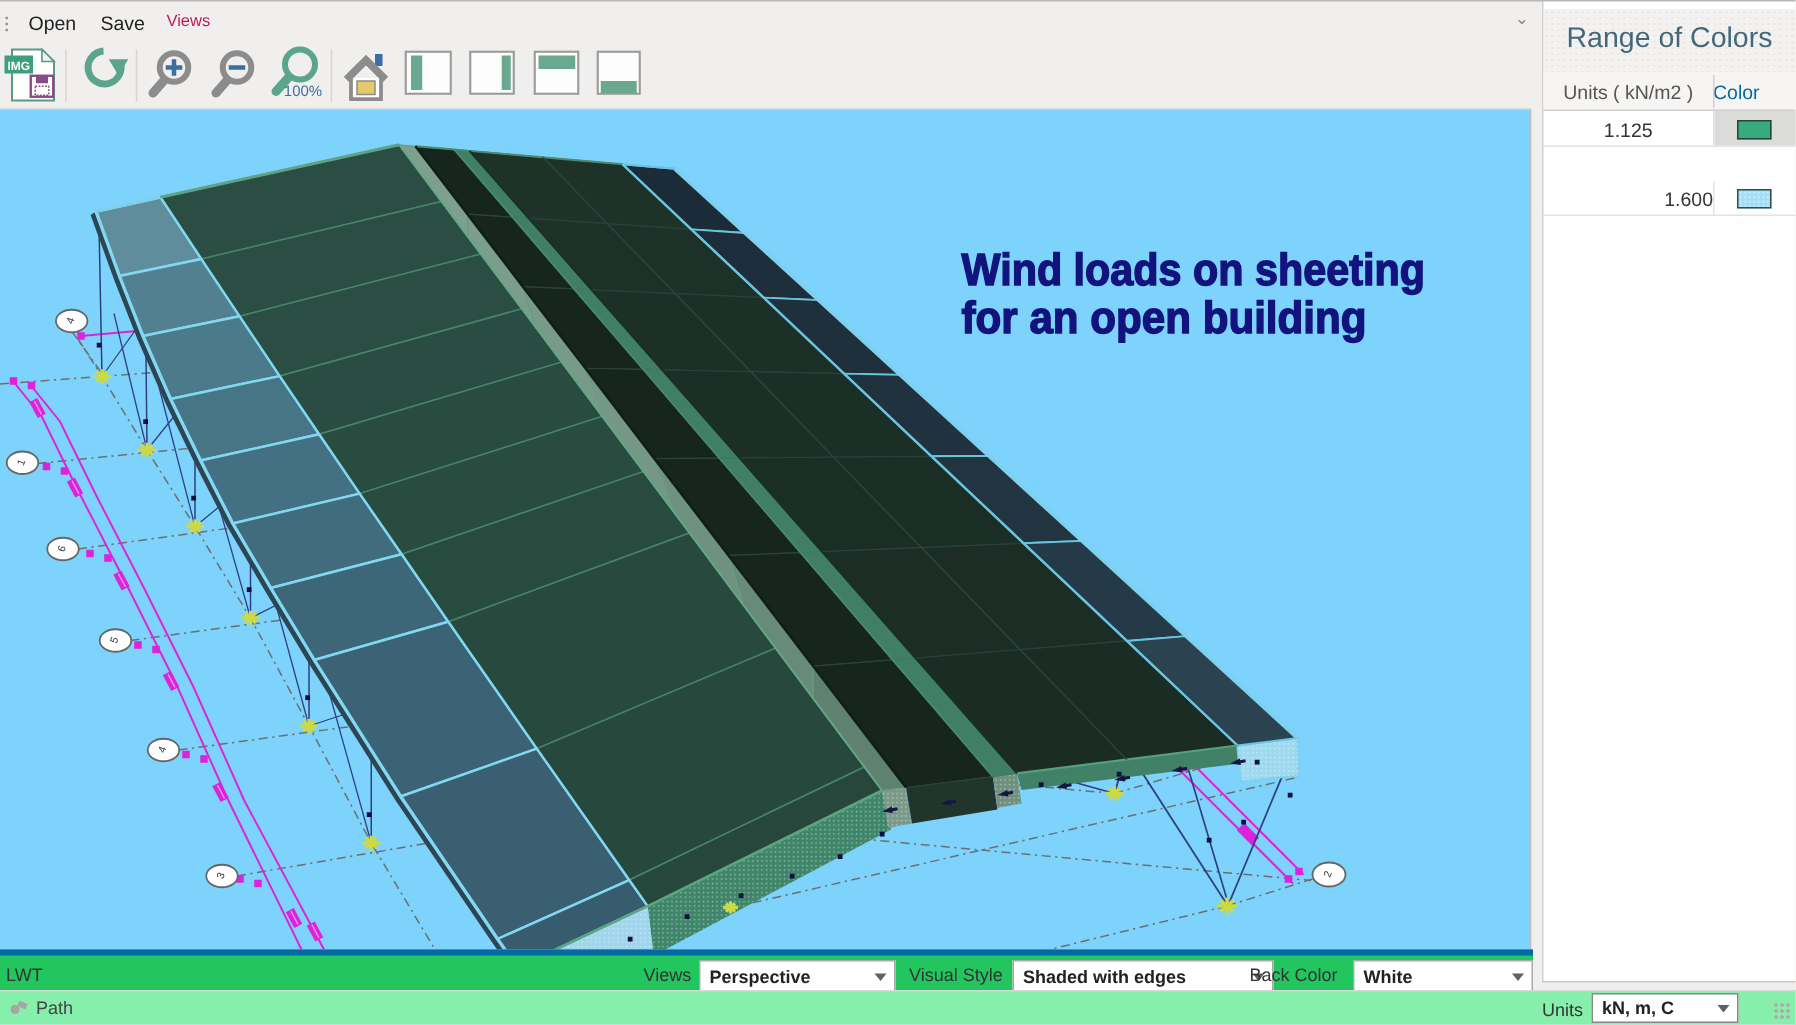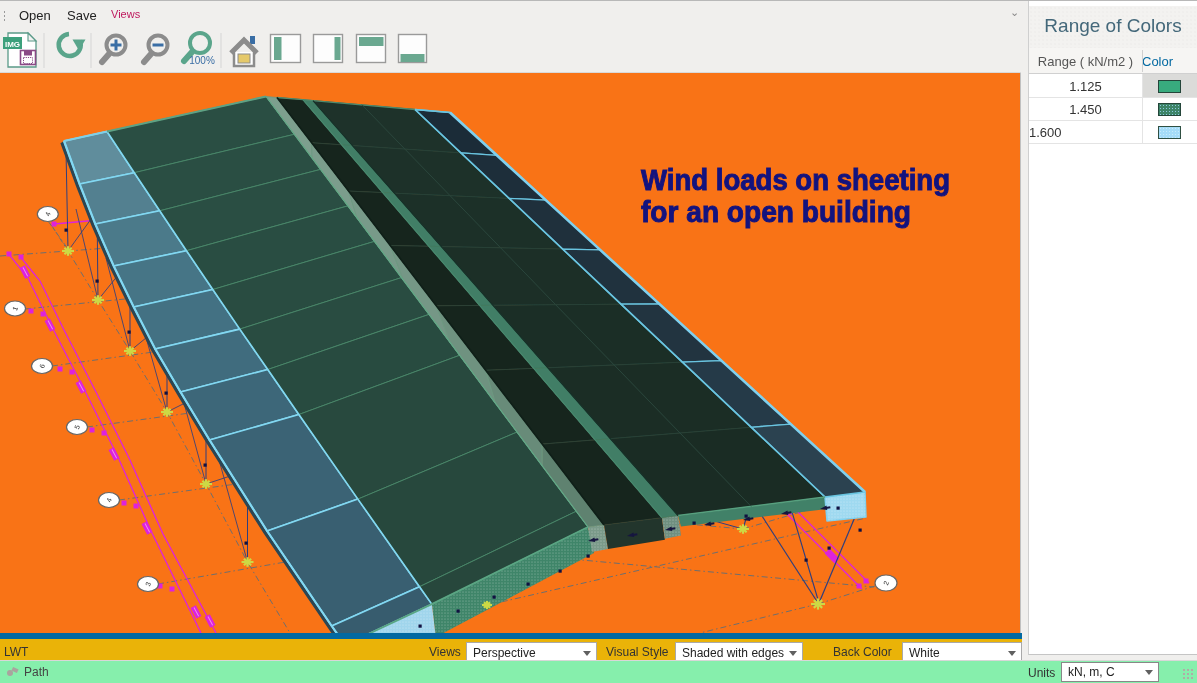--- a/index.html
+++ b/index.html
@@ -1,17 +1,17 @@
 <!DOCTYPE html>
 <html><head><meta charset="utf-8">
 <style>
 * { margin:0; padding:0; box-sizing:border-box; }
 html,body { width:1197px; height:683px; overflow:hidden; font-family:"Liberation Sans",sans-serif; background:#f0efed; }
 .abs { position:absolute; }
-.dd { position:absolute; background:#fff; border:1px solid #a9a9a9; height:21px; font-size:12px; color:#222; }
+.dd { position:absolute; background:#fff; border:1px solid #a9a9a9; height:21px; font-size:12px; color:#222;font-weight:bold; }
 .dd .tx { position:absolute; left:6px; top:3px; white-space:nowrap; }
 .dd .ar { position:absolute; right:5px; top:8px; width:0; height:0; border-left:4px solid transparent; border-right:4px solid transparent; border-top:5px solid #606060; }
 .lbl { position:absolute; font-size:12px; color:#333; white-space:nowrap;text-align:center; }
 </style></head>
 <body>
 <div class="abs" style="left:0;top:0;width:1197px;height:1px;background:#b8b8b8;z-index:50"></div>
 
 <div class="abs" style="left:0;top:0;width:1021px;height:28px;background:#f0efed">
   <div class="abs" style="left:3px;top:10px;width:3px;height:12px;background-image:radial-gradient(circle,#9a9a9a 38%,transparent 44%);background-size:3px 4px;"></div>
   <span class="lbl" style="left:19px;top:8px;font-size:13px;color:#222">Open</span>
@@ -74,21 +74,21 @@
   </g>
   <g fill="#6aa890">
     <rect x="274" y="9" width="7.5" height="23"></rect>
     <rect x="334.5" y="9" width="6" height="23"></rect>
     <rect x="359" y="9" width="24.5" height="9"></rect>
     <rect x="400.5" y="26" width="24" height="8"></rect>
   </g>
 </svg>
 <div class="abs" style="left:0;top:72px;width:1021px;height:1px;background:#d9d9d9"></div>
 
-<div class="abs" style="left:0;top:73px;width:1021px;height:560px;background:#f97316;border-right:1px solid #c0c0c0">
+<div class="abs" style="left:0;top:73px;width:1021px;height:560px;background:#7dd3fc;border-right:1px solid #c0c0c0">
 <svg width="1021" height="560" viewBox="0 73 1021 560">
 <defs>
         <pattern id="dots" width="3" height="3" patternUnits="userSpaceOnUse">
           <circle cx="1" cy="1" r="0.55" fill="#ffffff" fill-opacity="0.45"></circle>
         </pattern>
       </defs>
 <polyline points="0.0,256.0 135.0,246.0" fill="none" stroke="#6e6e6e" stroke-width="1" stroke-dasharray="6 3 1.5 3"></polyline>
 <polyline points="25.0,309.0 165.0,295.0" fill="none" stroke="#6e6e6e" stroke-width="1" stroke-dasharray="6 3 1.5 3"></polyline>
 <polyline points="52.0,366.0 197.0,346.0" fill="none" stroke="#6e6e6e" stroke-width="1" stroke-dasharray="6 3 1.5 3"></polyline>
 <polyline points="87.0,427.0 234.0,407.0" fill="none" stroke="#6e6e6e" stroke-width="1" stroke-dasharray="6 3 1.5 3"></polyline>
@@ -380,51 +380,46 @@
 <text x="641" y="222" font-size="30" font-weight="bold" fill="#13137e" stroke="#13137e" stroke-width="1" font-family="Liberation Sans" textLength="270" lengthAdjust="spacingAndGlyphs">for an open building</text>
 </svg>
 </div>
 
 <div class="abs" style="left:1021px;top:0;width:7px;height:660px;background:#f0efed"></div>
 <div class="abs" style="left:1028px;top:0;width:169px;height:655px;background:#ffffff;border-left:1px solid #cfcfcf;border-bottom:1px solid #c5c5c5">
   <div class="abs" style="left:0;top:6px;width:168px;height:42px;background:#f3f2f0;background-image:radial-gradient(circle,#e7e6e3 22%,transparent 26%);background-size:4px 4px;">
     <div style="font-size:19px;color:#44687a;text-align:center;margin-top:9px">Range of Colors</div>
   </div>
   <div class="abs" style="left:0;top:48px;width:168px;height:26px;background:#f6f5f3;border-bottom:1px solid #d0d0d0">
-    <span class="lbl" style="left:0;width:113px;top:6px;text-align:center;color:#555;font-size:13px">Range ( kN/m2 )</span>
+    <span class="lbl" style="left:0;width:113px;top:6px;text-align:center;color:#555;font-size:13px">Units ( kN/m2 )</span>
     <span class="lbl" style="left:113px;width:67px;top:6px;text-align:left;color:#0369a1;font-size:13px">Color</span>
     <div class="abs" style="left:113px;top:2px;width:1px;height:22px;background:#d0d0d0"></div>
   </div>
   <div class="abs" style="left:0;top:74px;width:168px;height:24px;border-bottom:1px solid #e4e4e4">
     <span class="lbl" style="left:0;width:113px;top:5px;text-align:center;color:#333;font-size:13px">1.125</span>
     <div class="abs" style="left:114px;top:0;width:54px;height:23px;background:#dbdbd9"></div>
     <div class="abs" style="left:129px;top:6px;width:23px;height:13px;background:#38ab7e;border:1.5px solid #24453a"></div>
     <div class="abs" style="left:113px;top:0;width:1px;height:24px;background:#e4e4e4"></div>
   </div>
-  <div class="abs" style="left:0;top:98px;width:168px;height:23px;border-bottom:1px solid #e4e4e4">
-    <span class="lbl" style="left:0;width:113px;top:4px;text-align:center;color:#333;font-size:13px">1.450</span>
-    <div class="abs" style="left:129px;top:5px;width:23px;height:13px;background:#3d8468;background-image:radial-gradient(circle,#8cc8de 30%,transparent 36%);background-size:3px 3px;border:1.5px solid #24453a"></div>
-    <div class="abs" style="left:113px;top:0;width:1px;height:23px;background:#e4e4e4"></div>
-  </div>
   <div class="abs" style="left:0;top:121px;width:168px;height:23px;border-bottom:1px solid #e4e4e4">
-    <span class="lbl" style="left:0;width:113px;top:4px;text-align:left;color:#333;font-size:13px">1.600</span>
+    <span class="lbl" style="left:0;width:113px;top:4px;text-align:right;color:#333;font-size:13px">1.600</span>
     <div class="abs" style="left:129px;top:5px;width:23px;height:13px;background:#a5dcf8;background-image:radial-gradient(circle,#c8ecfc 30%,transparent 36%);background-size:3px 3px;border:1.5px solid #2f4f42"></div>
     <div class="abs" style="left:113px;top:0;width:1px;height:23px;background:#e4e4e4"></div>
   </div>
 </div>
 
-<div class="abs" style="left:0;top:633px;width:1022px;height:27px;background:#eab308;border-top:6px solid #0369a1">
+<div class="abs" style="left:0;top:633px;width:1022px;height:27px;background:#22c55e;border-top:4px solid #0369a1">
   <span class="lbl" style="left:4px;top:6px">LWT</span>
   <span class="lbl" style="left:429px;top:6px">Views</span>
   <div class="dd" style="left:466px;top:3px;width:131px">
       <span class="tx">Perspective</span>
       <span class="ar"></span>
     </div>
   <span class="lbl" style="left:606px;top:6px">Visual Style</span>
-  <div class="dd" style="left:675px;top:3px;width:128px">
+  <div class="dd" style="left:675px;top:3px;width:174px">
       <span class="tx">Shaded with edges</span>
       <span class="ar"></span>
     </div>
   <span class="lbl" style="left:833px;top:6px">Back Color</span>
   <div class="dd" style="left:902px;top:3px;width:120px">
       <span class="tx">White</span>
       <span class="ar"></span>
     </div>
 </div>
 

